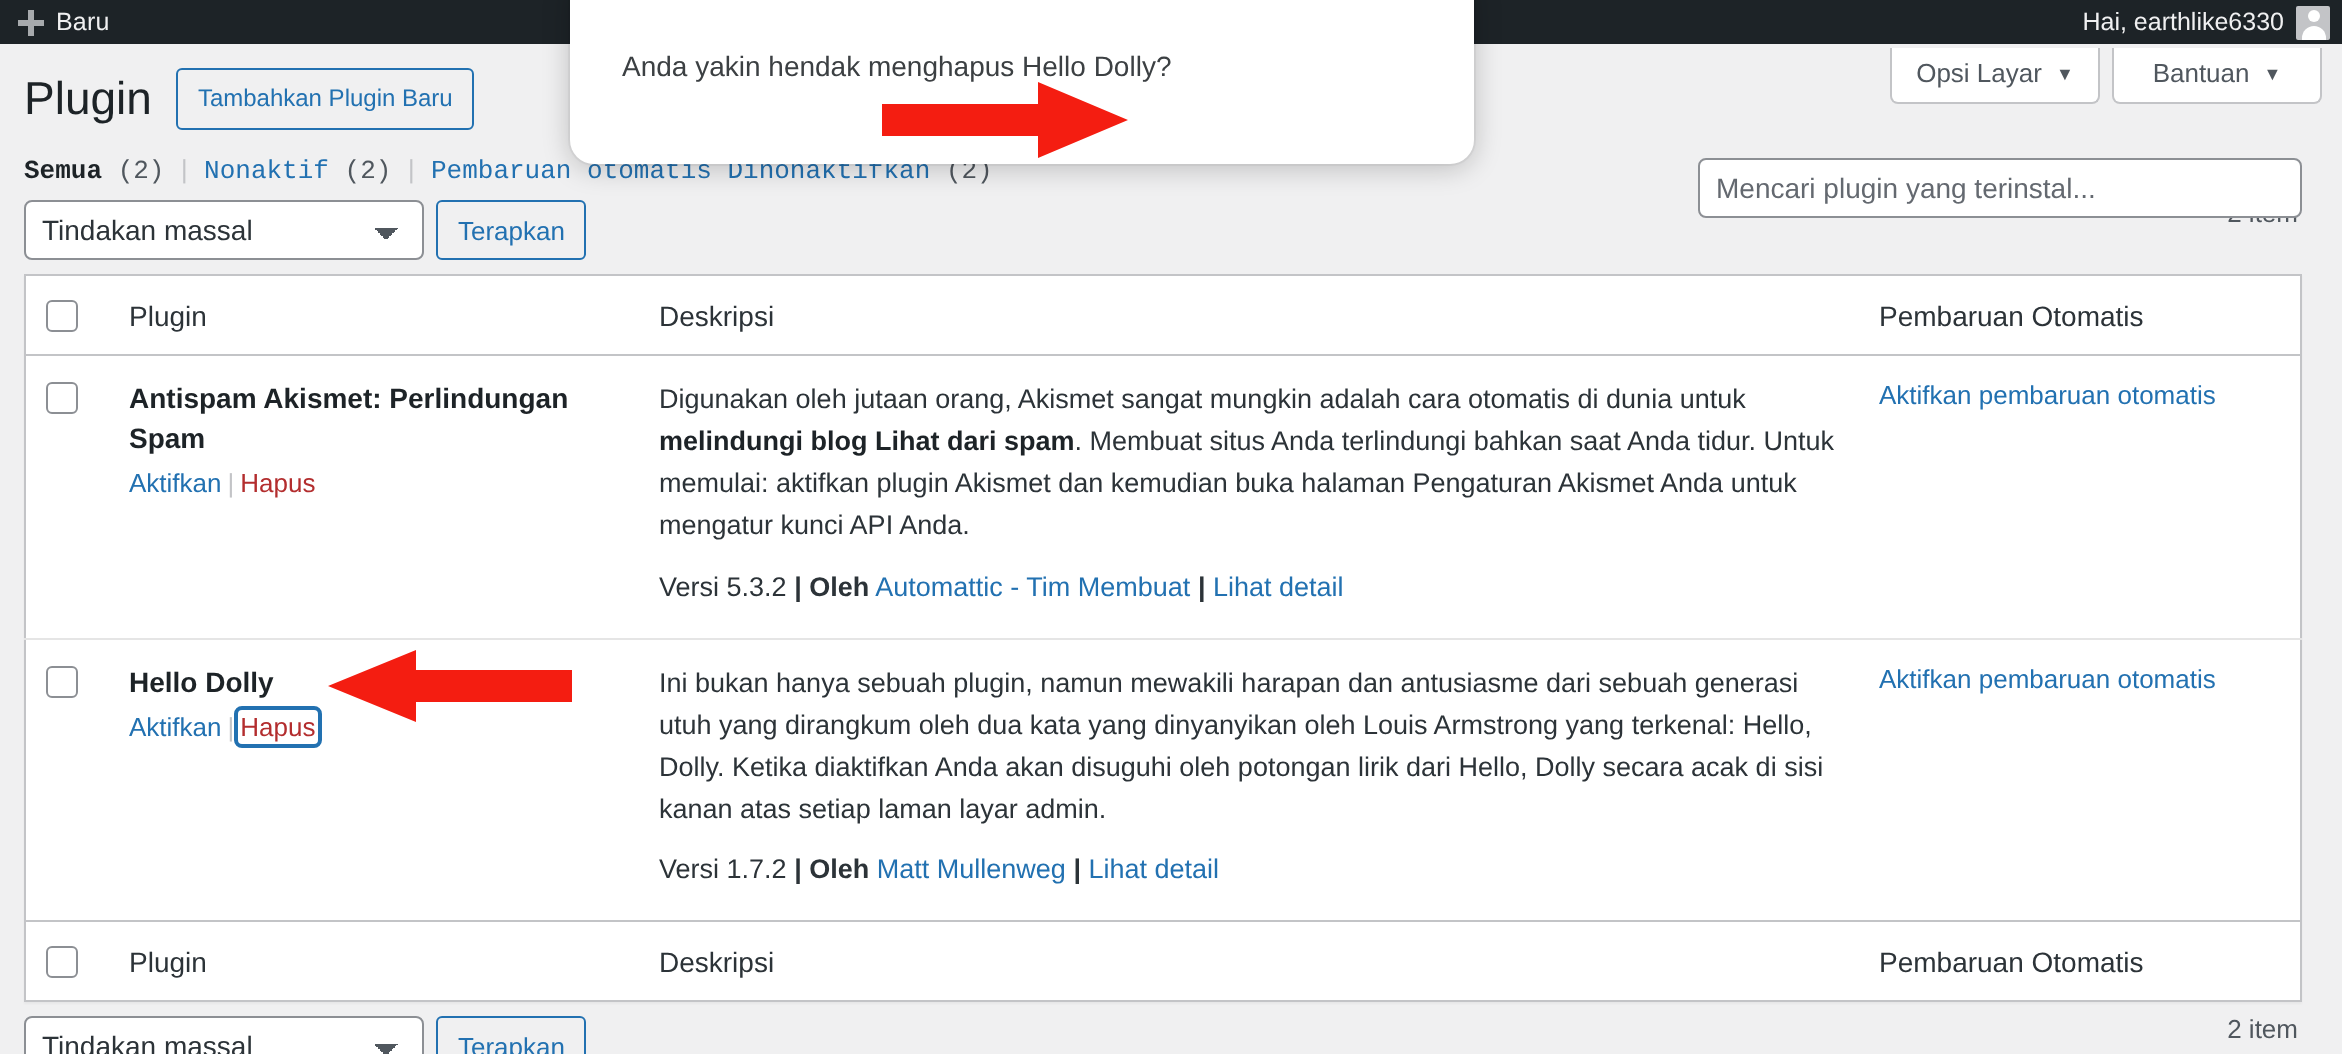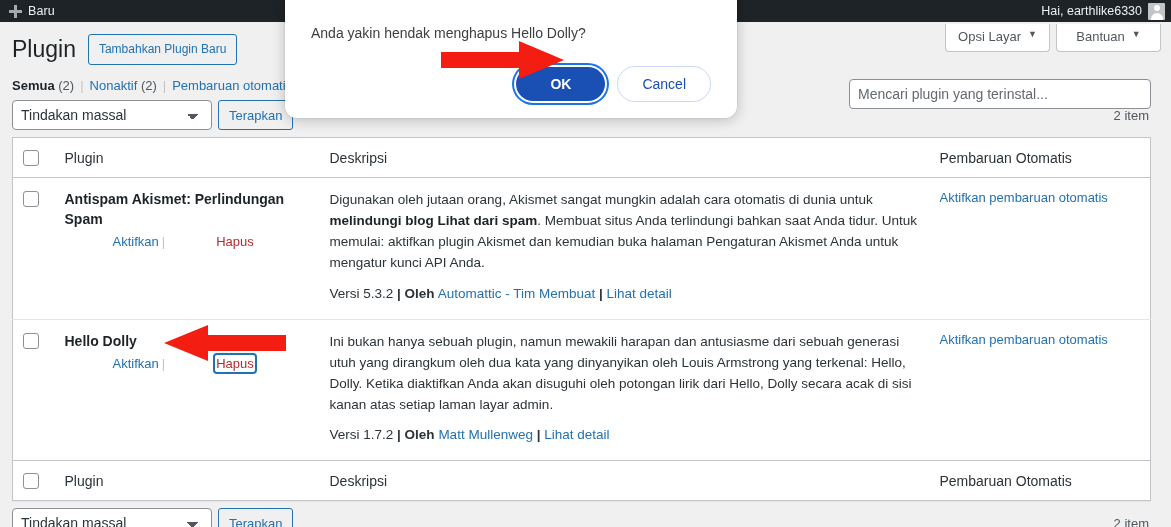--- a/index.html
+++ b/index.html
@@ -61,21 +61,21 @@
     display: flex; gap: 6px; z-index: 4;
   }
   .meta-btn {
     background: #fff;
     border: 1px solid #c3c4c7;
     border-top: none;
     border-radius: 0 0 4px 4px;
     padding: 5px 10px 7px 10px;
     font-size: 13px;
     color: #50575e;
-    display: flex; align-items: flex-start; gap: 7px;
+    display: flex; align-items: center; gap: 7px;
     min-width: 105px;
     justify-content: center;
     cursor: pointer;
   }
   .caret { font-size: 9px; color: #50575e; }
 
   
   .wrap { padding: 12px 20px 0 12px; position: relative; }
   .title-row { display: flex; align-items: center; gap: 12px; margin-bottom: 13px; }
   h1.page-title {
@@ -92,21 +92,21 @@
     cursor: pointer;
     font-family: inherit;
   }
 
   
   .subsubsub {
     list-style: none; margin: 0 0 6px 0; padding: 0;
     font-size: 13px; color: #50575e;
     display: flex; align-items: center; flex-wrap: nowrap;
   }
-  .subsubsub li { display: inline; }
+  .subsubsub li { display: inline; font-family: Liberation Mono, monospace; }
   .subsubsub a { text-decoration: none; color: #2271b1; }
   .subsubsub a.current { color: #1d2327; font-weight: 600; }
   .subsubsub .cnt { color: #50575e; font-weight: 400; }
   .sep { color: #c3c4c7; margin: 0 6px; }
 
   
   .search-box {
     position: absolute; right: 20px; top: 57px;
     z-index: 2;
   }
@@ -118,21 +118,21 @@
     border-radius: 4px;
     color: #2c3338;
     background: #fff;
     font-family: inherit;
     outline: none;
   }
   .search-box input::placeholder { color: #646970; opacity: 1; }
 
   
   .tablenav {
-    display: flex; align-items: center; justify-content: space-between;
+    display: flex; justify-content: space-between;
     margin: 2px 0 6px 0; height: 32px;
   }
   .bulk-group { display: flex; align-items: center; gap: 6px; }
   select.bulk-select {
     width: 200px;
     padding: 4px 8px;
     font-size: 14px;
     border: 1px solid #8c8f94;
     border-radius: 4px;
     background: #fff;
@@ -202,21 +202,21 @@
     display: inline-block;
     vertical-align: top;
     margin-top: 1px;
     cursor: pointer;
   }
   .plugin-name {
     font-size: 14px; font-weight: 700; color: #1d2327;
     line-height: 1.4; margin-bottom: 3px;
   }
   .row-actions { font-size: 13px; color: #c3c4c7; line-height: 1.6; }
-  .row-actions a { text-decoration: none; color: #2271b1; margin-left: 48px; }
+  .row-actions a { text-decoration: none; color: #2271b1; }
   .row-actions a.delete { color: #b32d2e; }
   .row-actions a.delete.focused {
     outline: 2px solid #2271b1;
     outline-offset: 1px;
     border-radius: 1px;
     color: #b32d2e;
   }
   .row-actions .divider { color: #c3c4c7; padding: 0 3px; }
 
   .plugin-desc p {
@@ -431,24 +431,20 @@
         <option>Tindakan massal</option>
       </select>
       <button class="button-secondary">Terapkan</button>
     </div>
     <span class="displaying-num">2 item</span>
   </div>
 </div>
 
 <div class="dialog">
   <div class="dialog-text">Anda yakin hendak menghapus Hello Dolly?</div>
-  <div class="dialog-buttons">
-    <button class="btn-ok">OK</button>
-    <button class="btn-cancel">Cancel</button>
-  </div>
 </div>
 
 <div class="arrow" style="left:441px; top:40px;">
   <svg width="124" height="40" viewBox="0 0 124 40" aria-hidden="true">
     <polygon points="0,12 78,12 78,1 123,20 78,39 78,28 0,28" fill="#f41d11"></polygon>
   </svg>
 </div>
 
 <div class="arrow" style="left:163px; top:324px;">
   <svg width="123" height="38" viewBox="0 0 123 38" aria-hidden="true">

